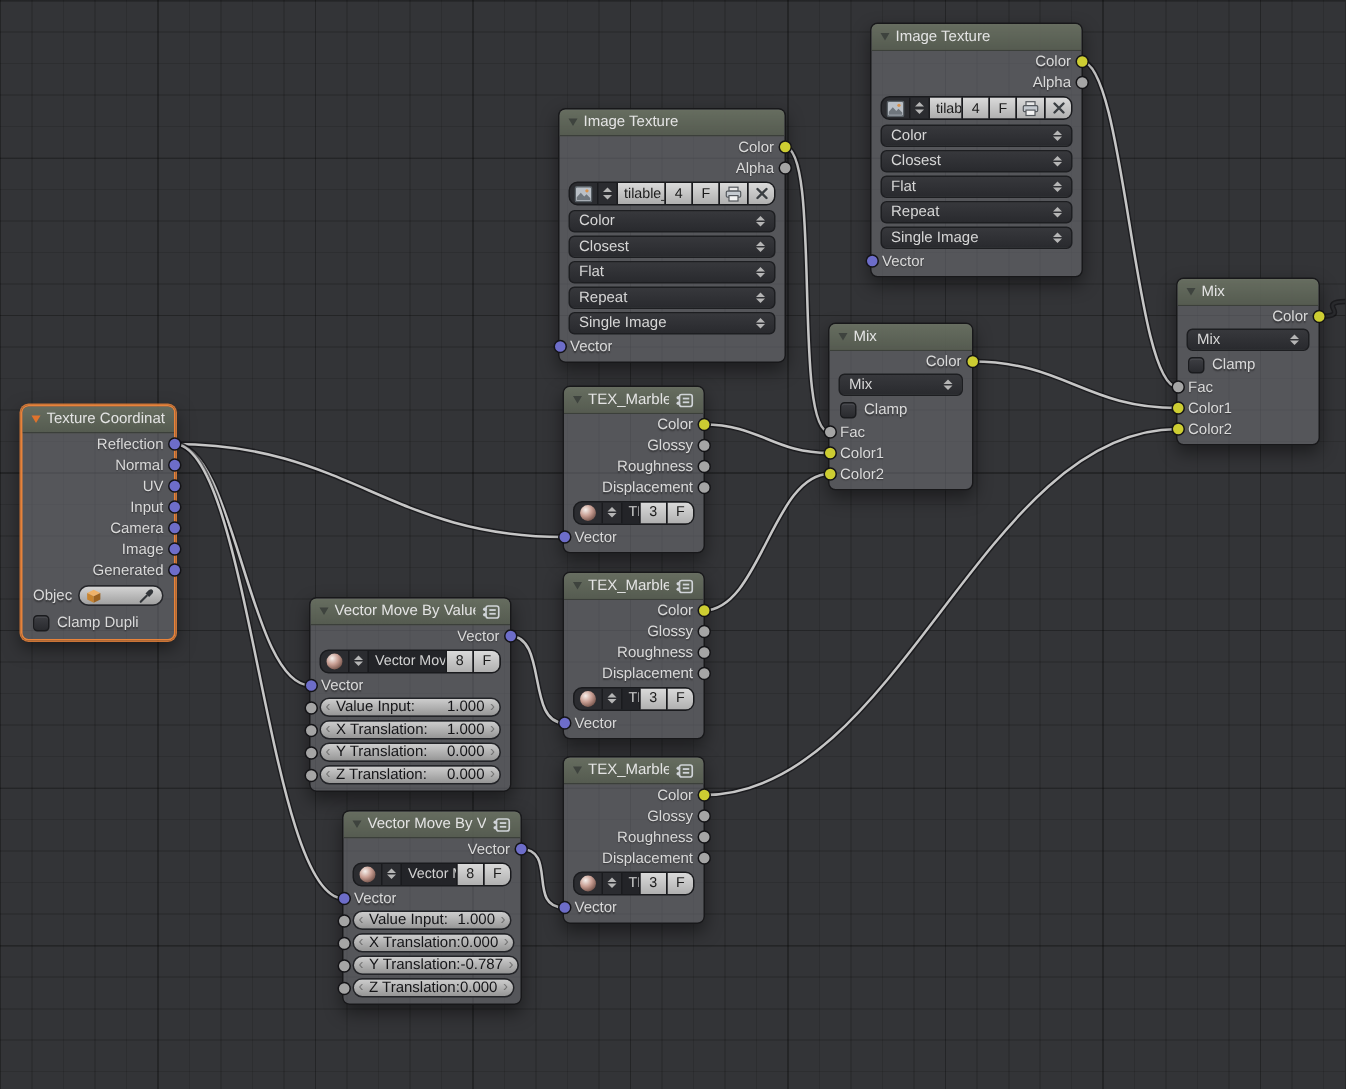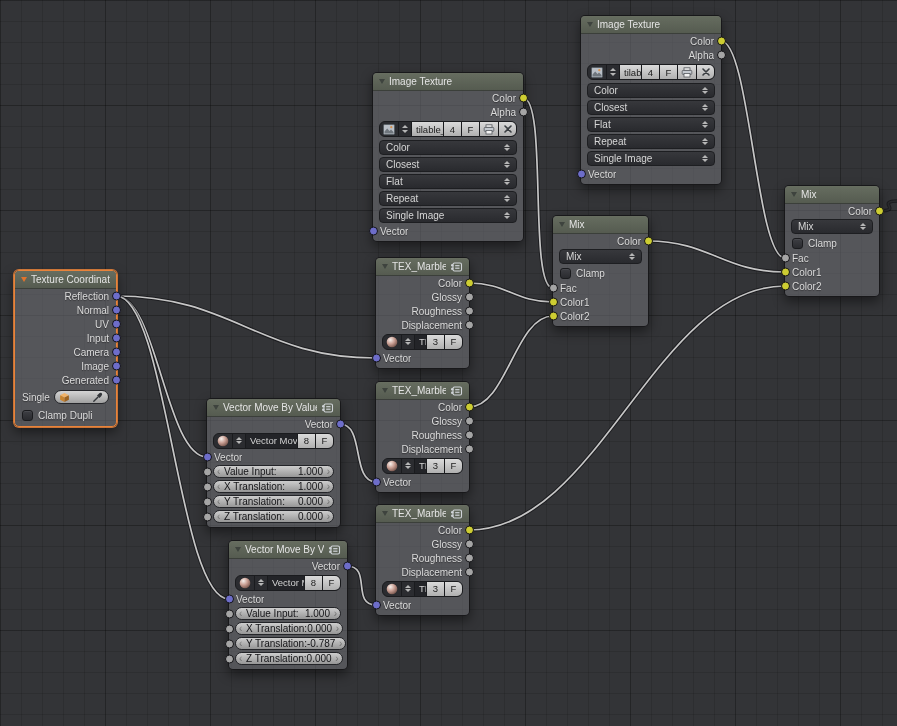--- a/index.html
+++ b/index.html
@@ -116,21 +116,21 @@
       </div>
       <div class="row out" style="height: 14px;">
         <span class="lbl">Image</span>
         <span class="sock r" style="background: rgb(109, 109, 201);"></span>
       </div>
       <div class="row out" style="height: 14px;">
         <span class="lbl">Generated</span>
         <span class="sock r" style="background: rgb(109, 109, 201);"></span>
       </div>
       <div class="row in" style="height: 20px;">
-        <span class="lbl" style="margin-right: 4px;">Single</span>
+        <span class="lbl" style="margin-right: 4px;">Objec</span>
         <div class="obj">
           <span class="ic">
             <svg width="11" height="11" viewBox="0 0 12 12">
               <path d="M6 1.2 L10.8 3.6 L6 6 L1.2 3.6 Z" fill="#efb269"></path>
               <path d="M1.2 3.6 L6 6 L6 10.8 L1.2 8.4 Z" fill="#c8842f"></path>
               <path d="M10.8 3.6 L6 6 L6 10.8 L10.8 8.4 Z" fill="#9c6220"></path>
             </svg>
           </span>
           <span class="gap"></span>
           <span class="ic">

